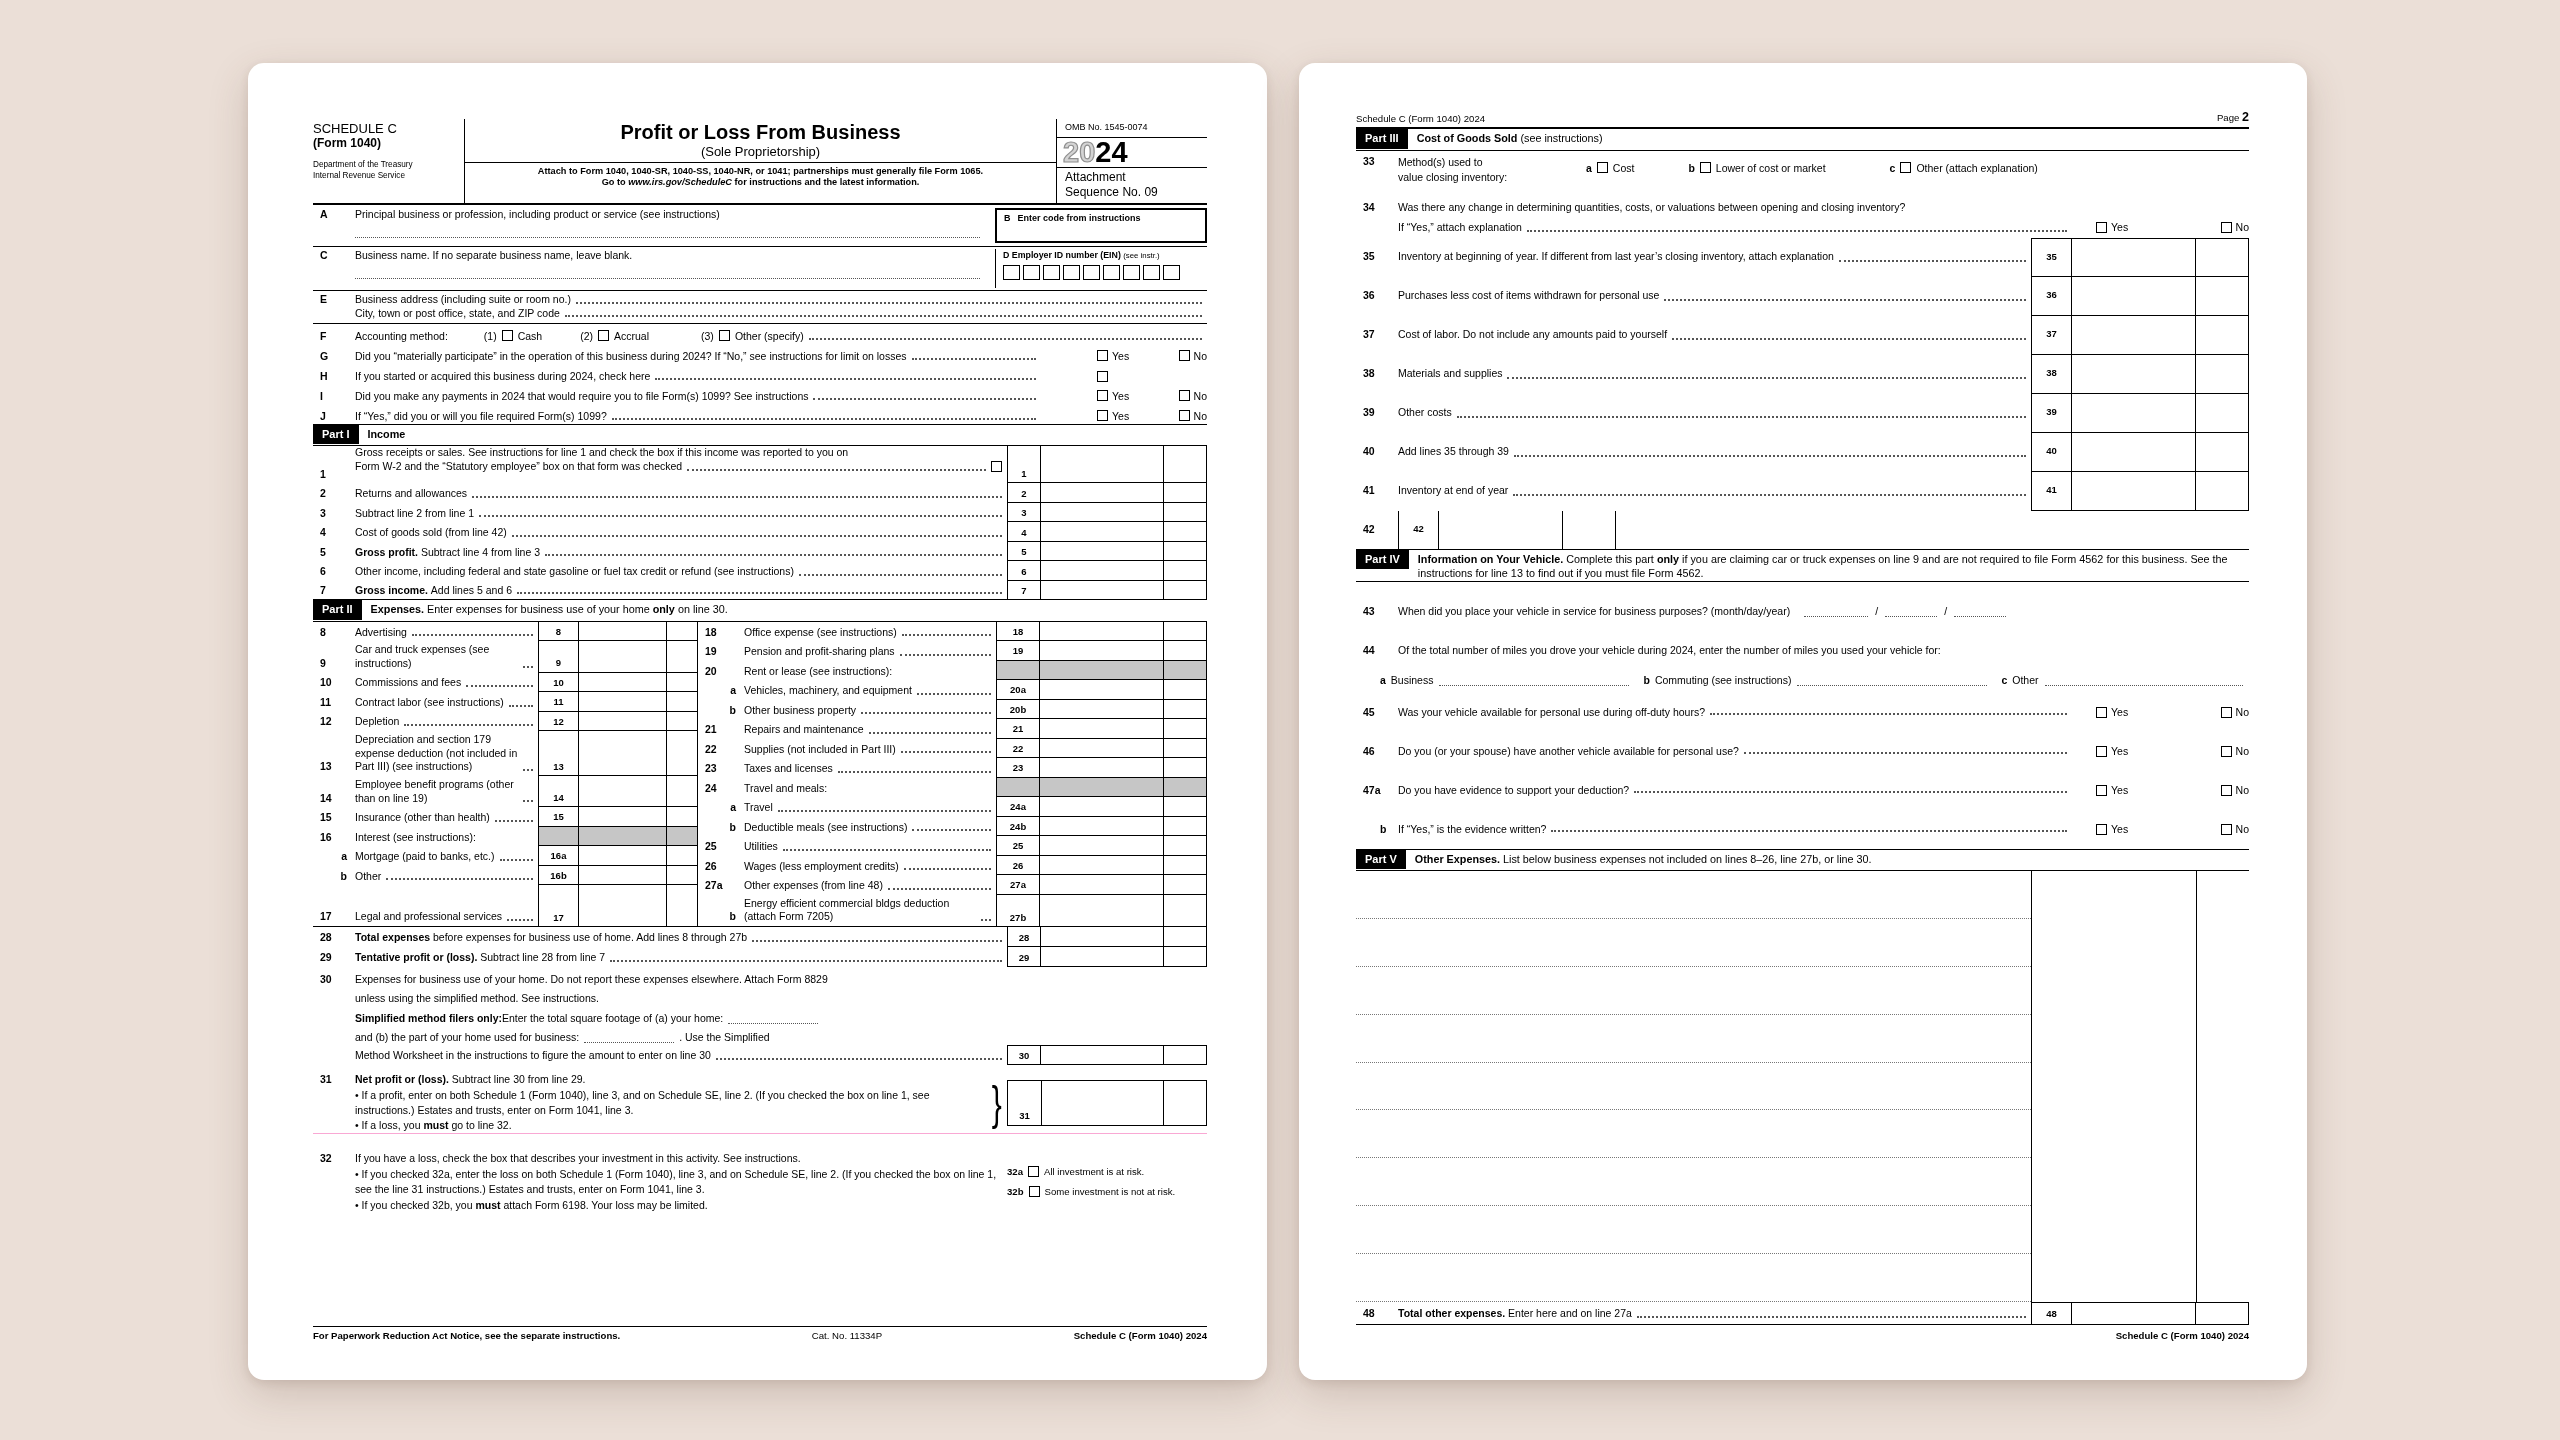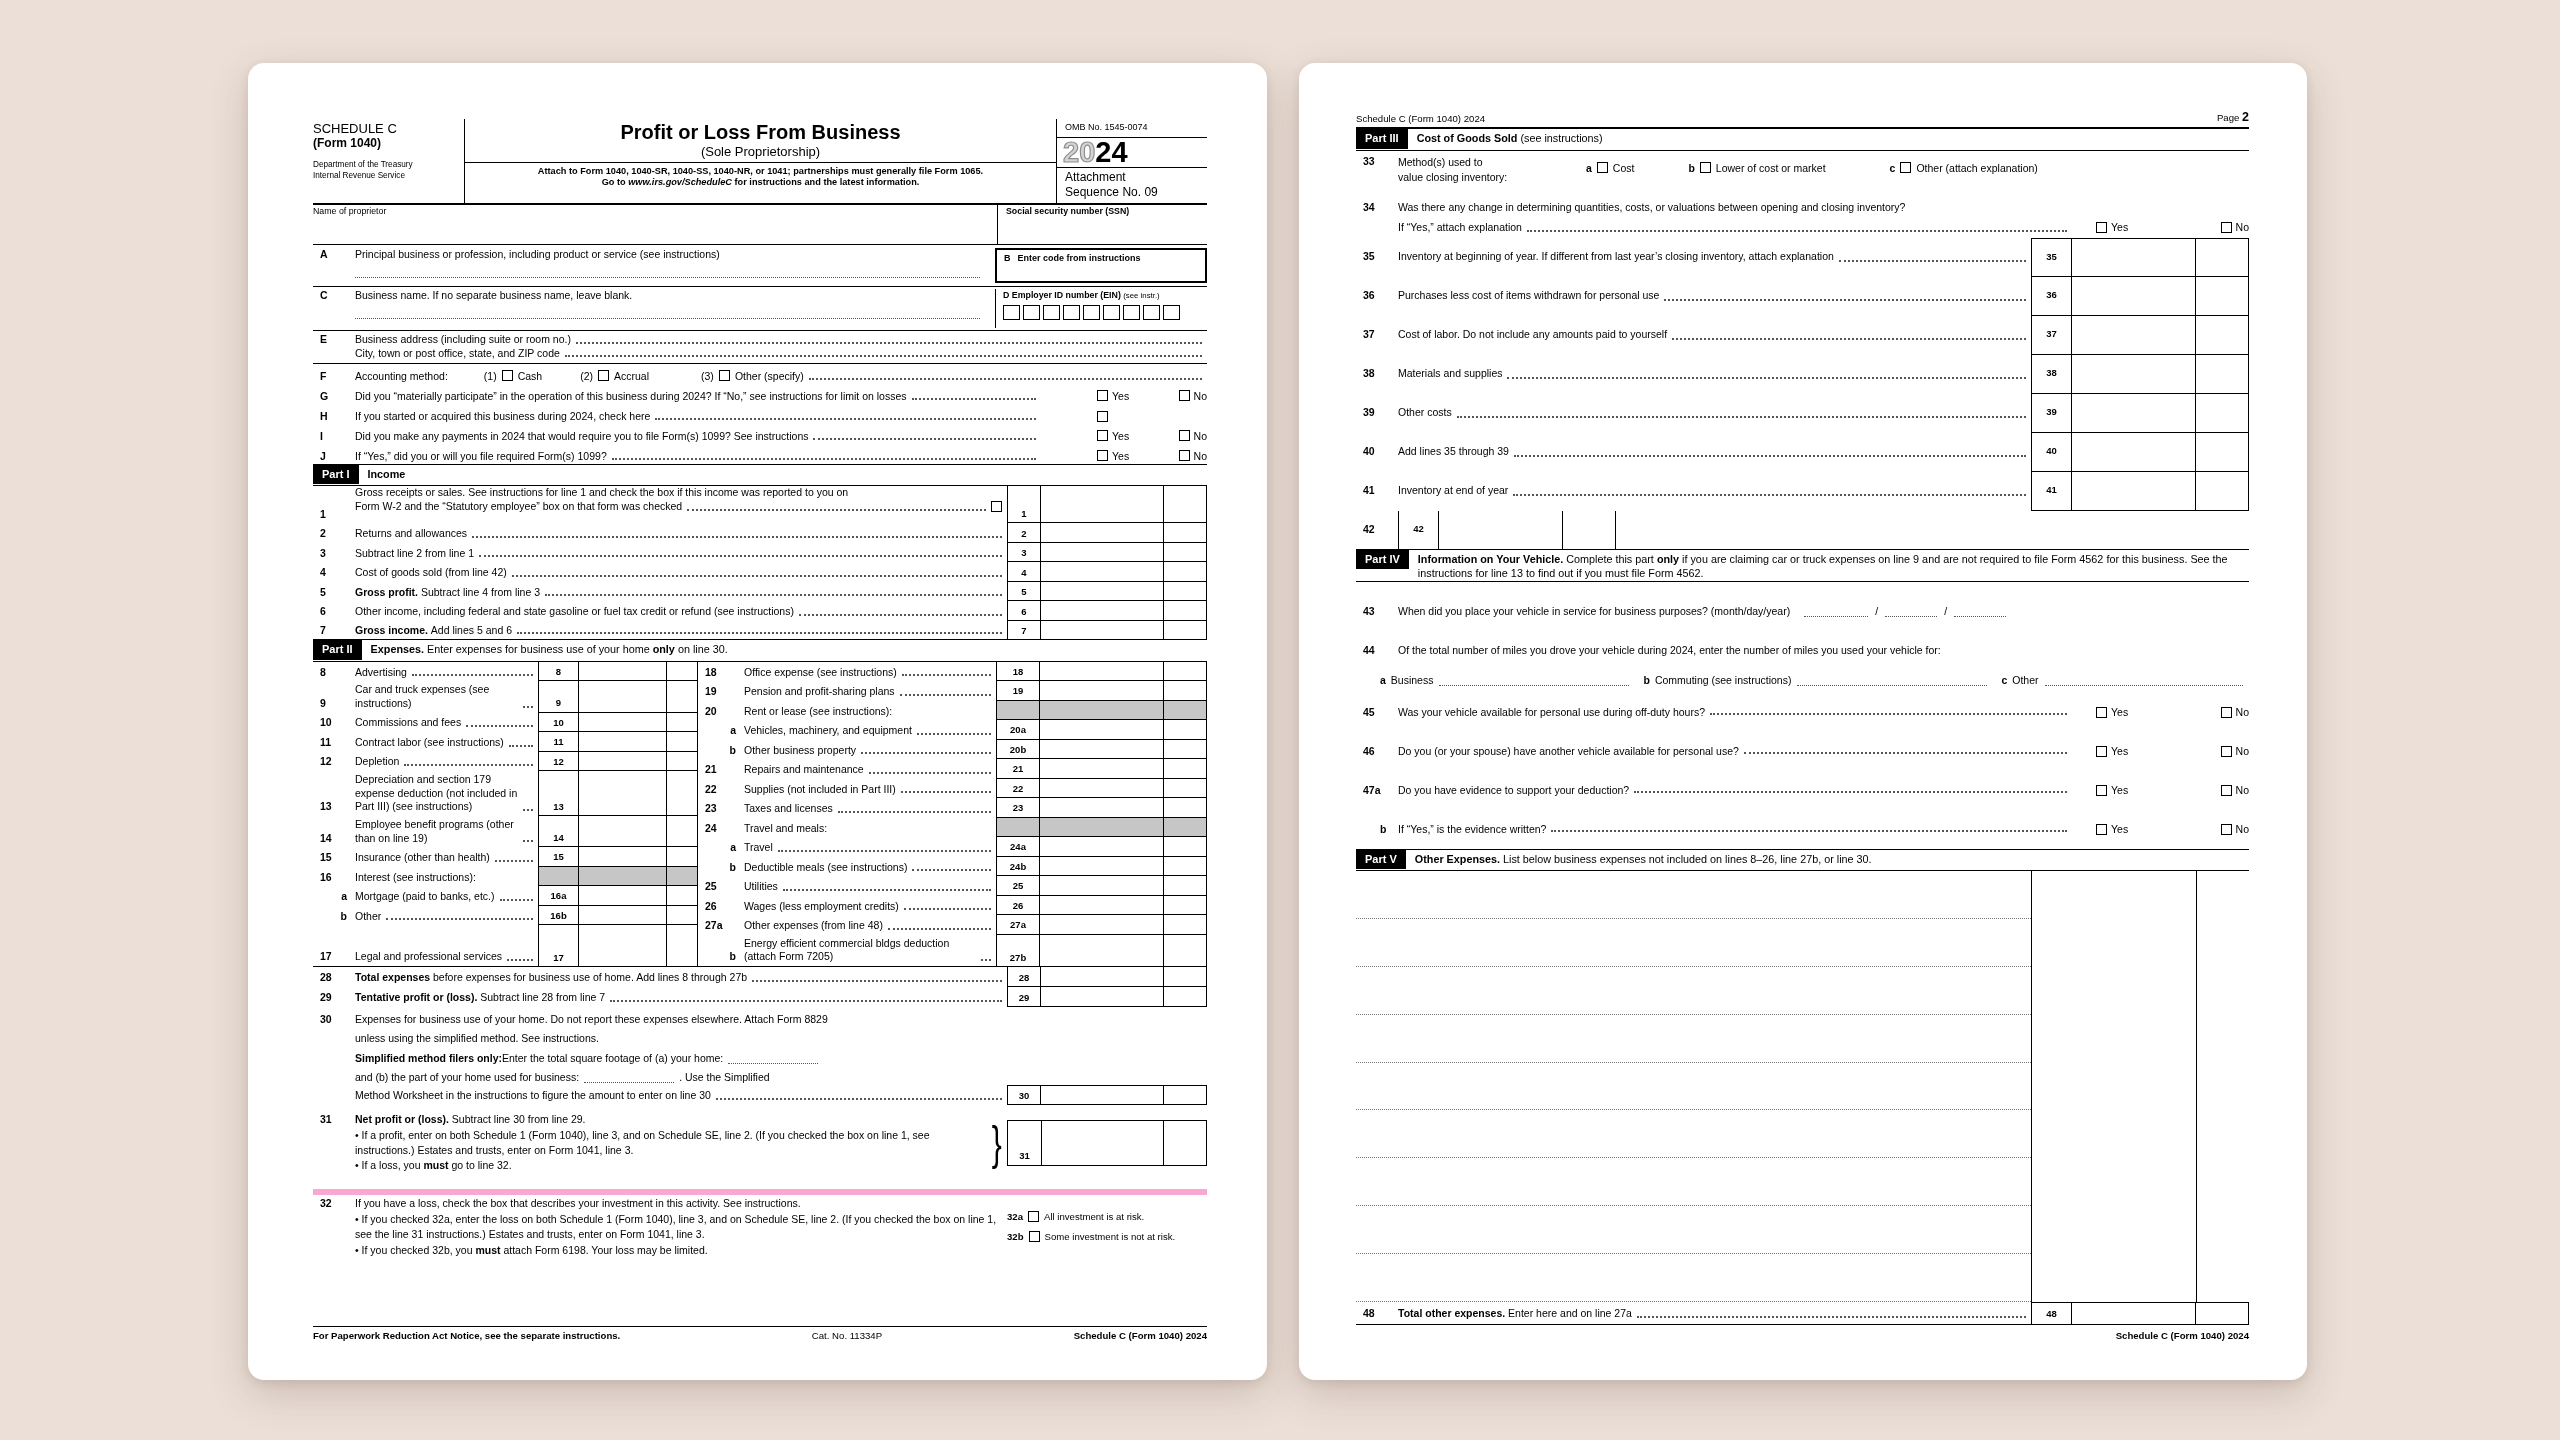--- a/index.html
+++ b/index.html
@@ -100,21 +100,21 @@
 .ind{padding-left:42px}
 .w80{width:90px;flex:none;border-bottom:1px dotted #555;height:11px;margin:0 5px 2px 5px}
 .l31{display:flex;margin-top:8px}
 .l31l{flex:1;min-width:0;padding-right:8px}
 .l31r{flex:none;display:flex;align-items:center}
 .brace{font-size:46px;font-weight:400;line-height:.85;margin-right:3px;transform:scaleX(.65)}
 .bx31{width:34px;height:46px;border:1px solid #000;border-right:0;display:flex;align-items:flex-end;justify-content:center;font-size:9.5px;font-weight:bold;padding-bottom:3px;flex:none}
 .am31{width:166px;height:46px;border:1px solid #000;position:relative;flex:none}
 .am31::after{content:"";position:absolute;top:0;bottom:0;right:42px;width:1px;background:#000}
 .bul{padding-left:42px;line-height:1.42;margin-top:1px}
-.l32{display:flex;border-top:6px solid #f9a8d4;margin-top:16px;padding-top:2px}
+.l32{display:flex;border-top:1px solid #f9a8d4;margin-top:0;padding-top:18px}
 .l32l{flex:1;min-width:0;padding-right:6px}
 .l32r{width:200px;flex:none;font-size:9.6px;padding-top:14px}
 .r32line{display:flex;gap:5px;margin-bottom:8px;align-items:flex-end;line-height:1.25}
 .p1foot{display:flex;border-top:1px solid #000;margin-top:4px;padding-top:3px;justify-content:space-between;font-size:9.6px;align-items:flex-start}
 
 .p2hdr{display:flex;justify-content:space-between;align-items:flex-end;border-bottom:2px solid #000;padding-bottom:2px;font-size:9.6px}
 .pgn{font-size:12.5px;font-weight:bold}
 .r33{display:flex;align-items:flex-start;padding:4px 0 2px;min-height:42px}
 .l33lbl{width:188px;flex:none;line-height:1.5}
 .l33opts{flex:1;display:flex;align-items:center;padding-top:7px}
@@ -189,28 +189,20 @@
             <span class="y1">20</span>
             <span class="y2">24</span>
           </div>
       <div class="att">
         <span>Attachment</span><br>
         <span>Sequence No. 09</span>
       </div>
     </div>
   </div>
 
-  <div class="nrow">
-    <div class="ncell">
-      <div class="flabel">Name of proprietor</div>
-    </div>
-    <div class="scell">
-      <div class="flabel b">Social security number (SSN)</div>
-    </div>
-  </div>
 
   <div class="abrow">
     <div class="acell">
       <div class="row">
         <span class="ln">A</span>
         <span class="xt">Principal business or profession, including product or service (see instructions)</span>
       </div>
       <span class="blankline"></span>
     </div>
     <div class="bbox">

